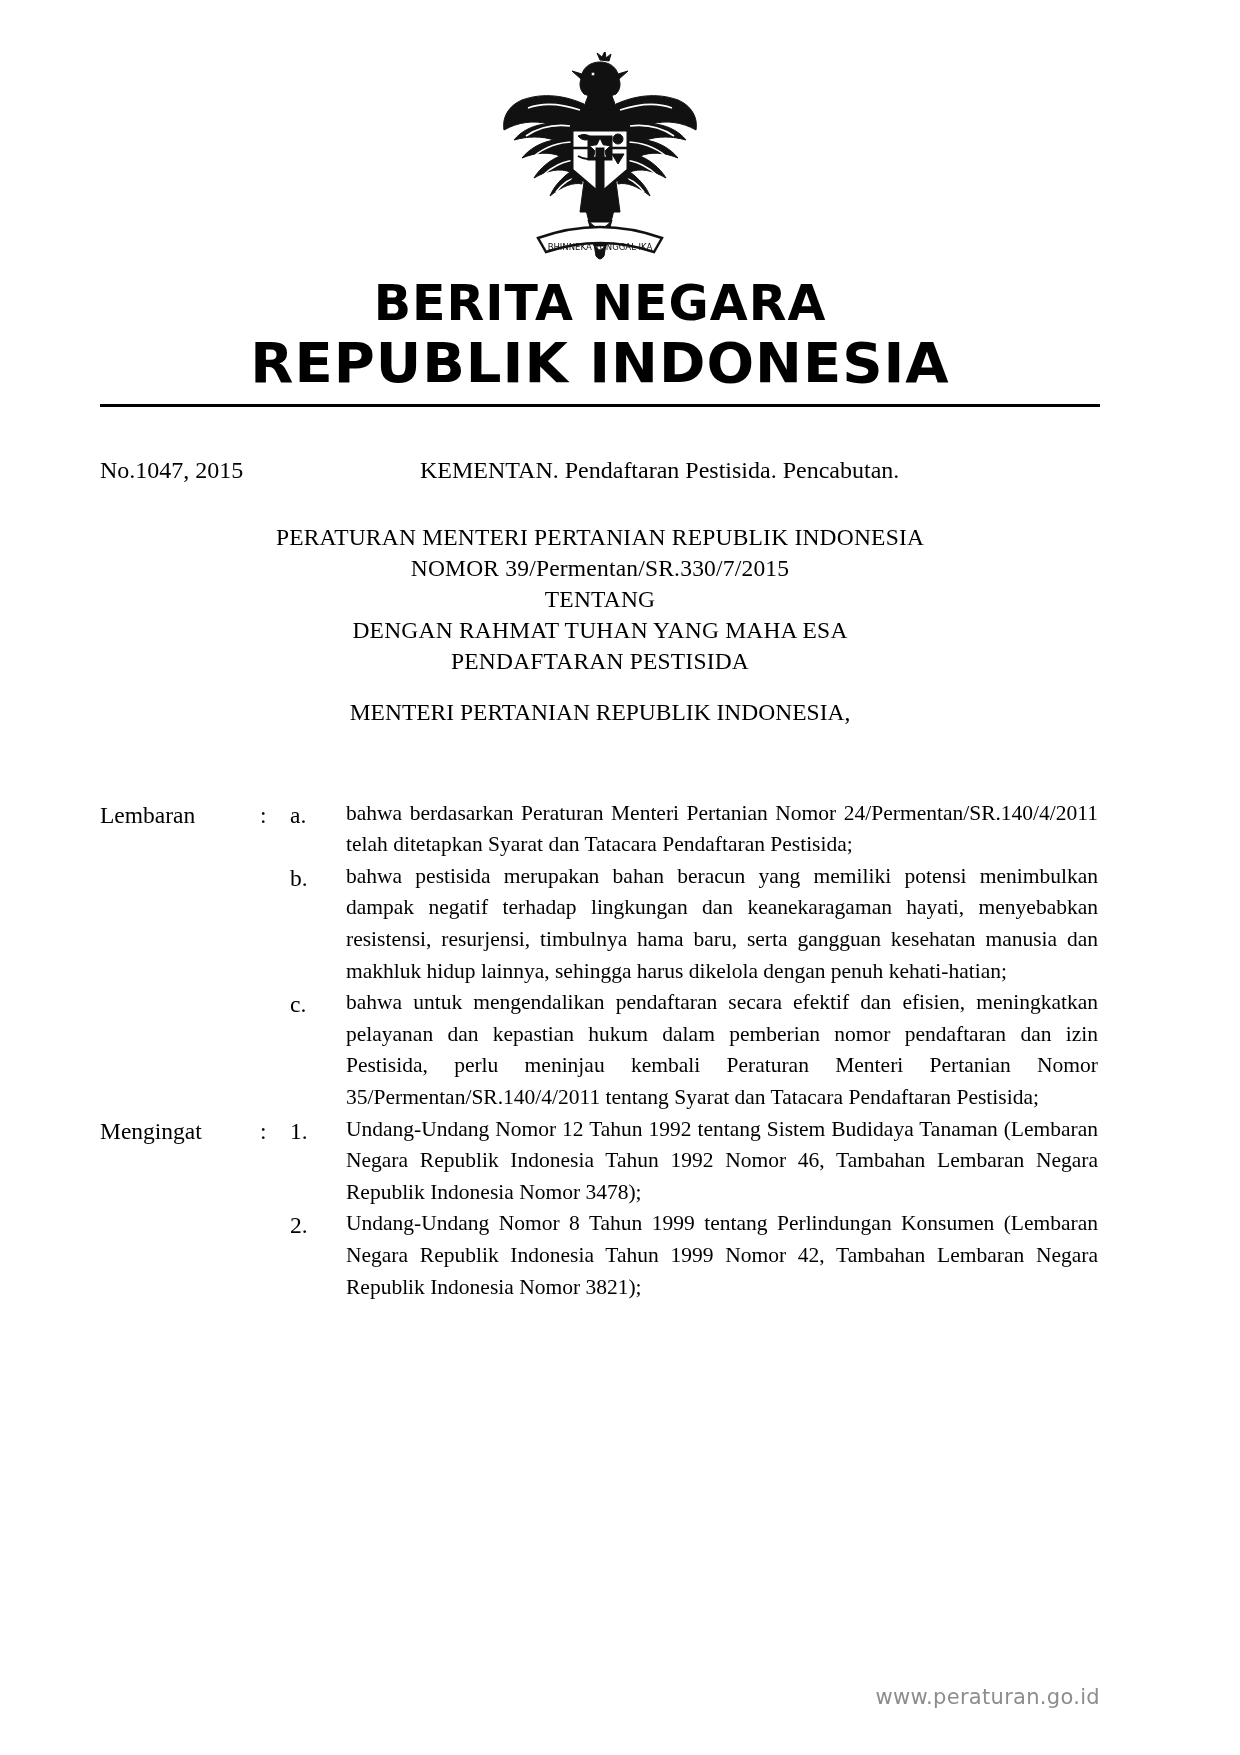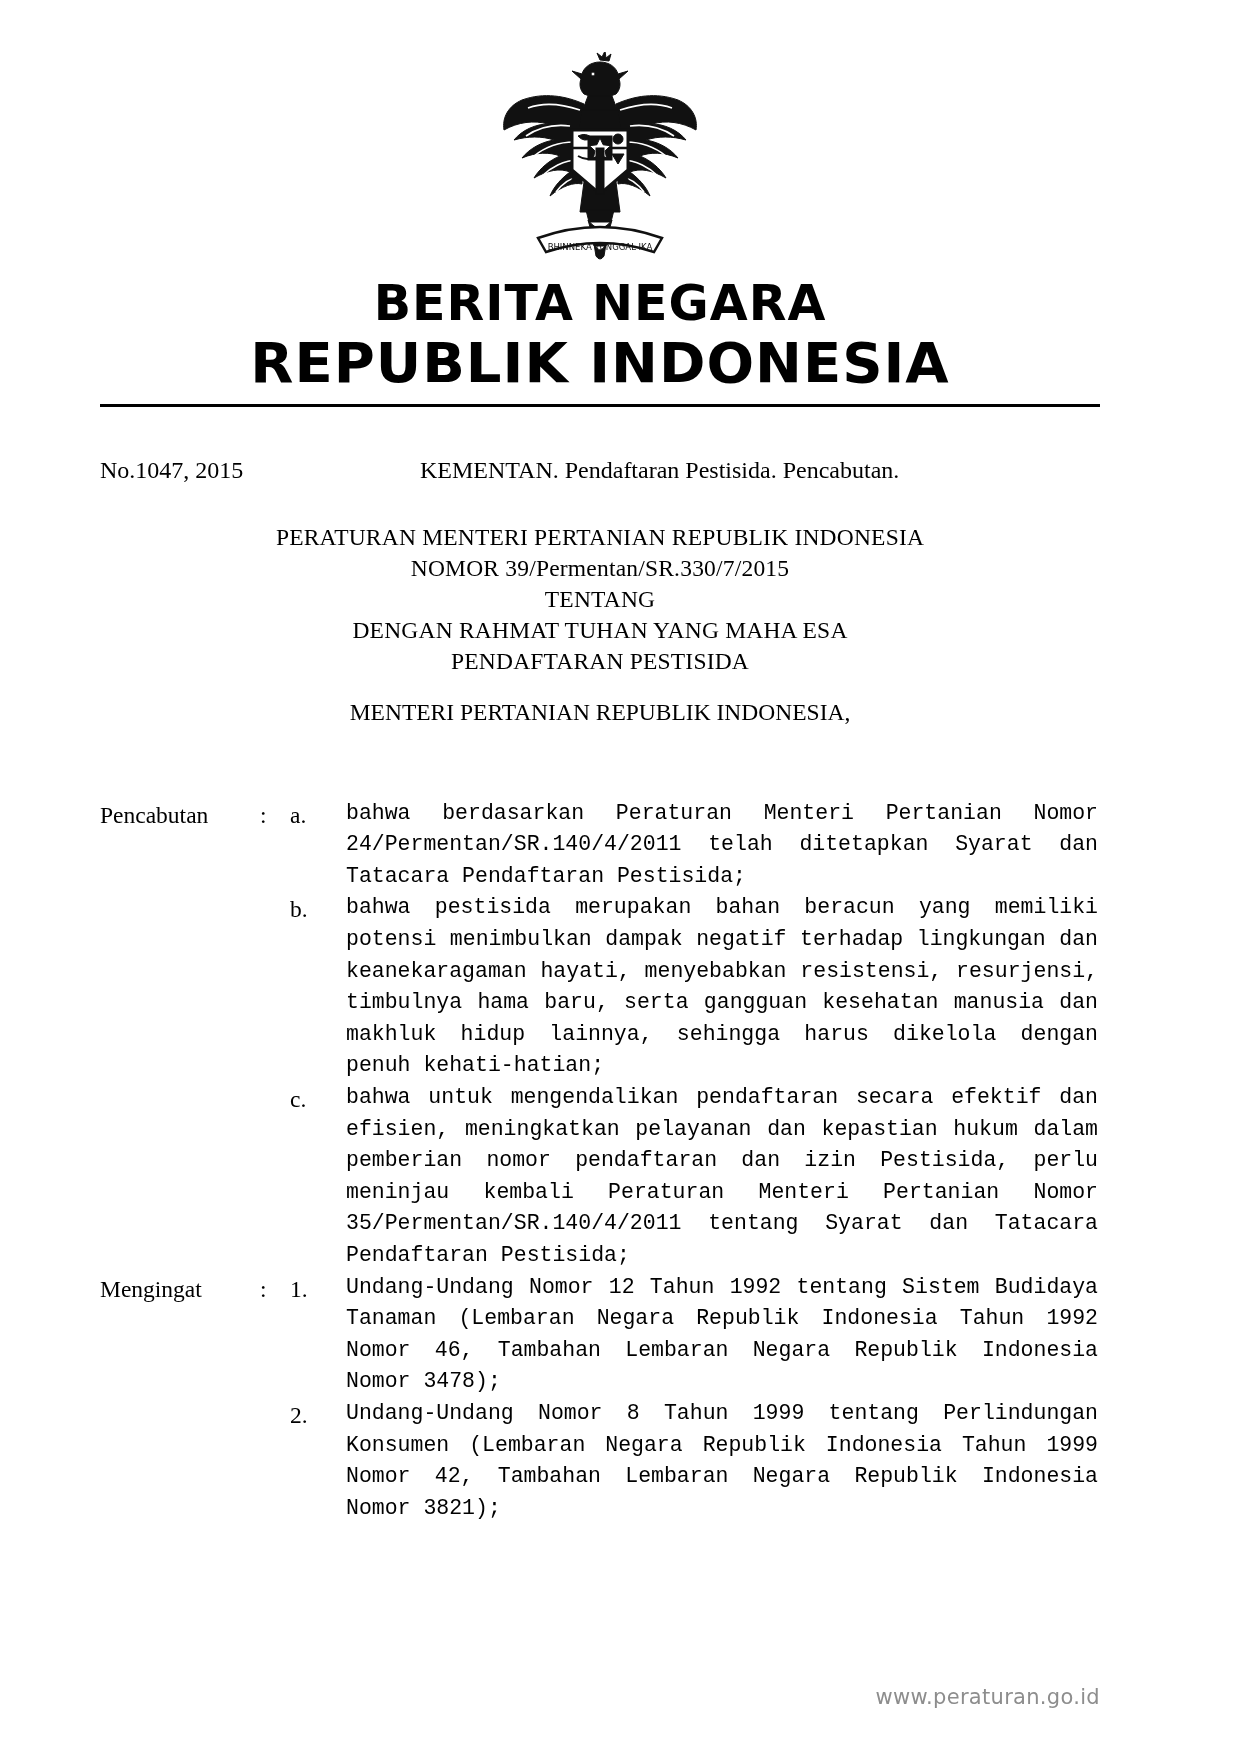--- a/index.html
+++ b/index.html
@@ -105,21 +105,21 @@
   }
   .c-marker {
     flex: 0 0 56px;
     width: 56px;
     text-align: left;
   }
   .c-text {
     flex: 1;
     text-align: justify;
     text-justify: inter-word;
-    font-family: Liberation Mono, monospace;
+    font-family: Liberation Serif, serif;
     font-size: 21.5px;
     line-height: 1.47;
     padding-right: 2px;
   }
   .clause-row + .clause-row {
     margin-top: 0px;
   }
   
   .footer {
     position: absolute;
@@ -208,21 +208,21 @@
     <div>NOMOR 39/Permentan/SR.330/7/2015</div>
     <div>TENTANG</div>
     <div>DENGAN RAHMAT TUHAN YANG MAHA ESA</div>
     <div>PENDAFTARAN PESTISIDA</div>
   </div>
   <div class="title-authority">MENTERI PERTANIAN REPUBLIK INDONESIA,</div>
 
   <div class="clauses">
 
     <div class="clause-row">
-      <div class="c-label">Pencabutan</div>
+      <div class="c-label">Lembaran</div>
       <div class="c-colon">:</div>
       <div class="c-marker">a.</div>
       <div class="c-text">bahwa berdasarkan Peraturan Menteri Pertanian Nomor 24/Permentan/SR.140/4/2011 telah ditetapkan Syarat dan Tatacara Pendaftaran Pestisida;</div>
     </div>
 
     <div class="clause-row">
       <div class="c-label"></div>
       <div class="c-colon"></div>
       <div class="c-marker">b.</div>
       <div class="c-text">bahwa pestisida merupakan bahan beracun yang memiliki potensi menimbulkan dampak negatif terhadap lingkungan dan keanekaragaman hayati, menyebabkan resistensi, resurjensi, timbulnya hama baru, serta gangguan kesehatan manusia dan makhluk hidup lainnya, sehingga harus dikelola dengan penuh kehati-hatian;</div>

